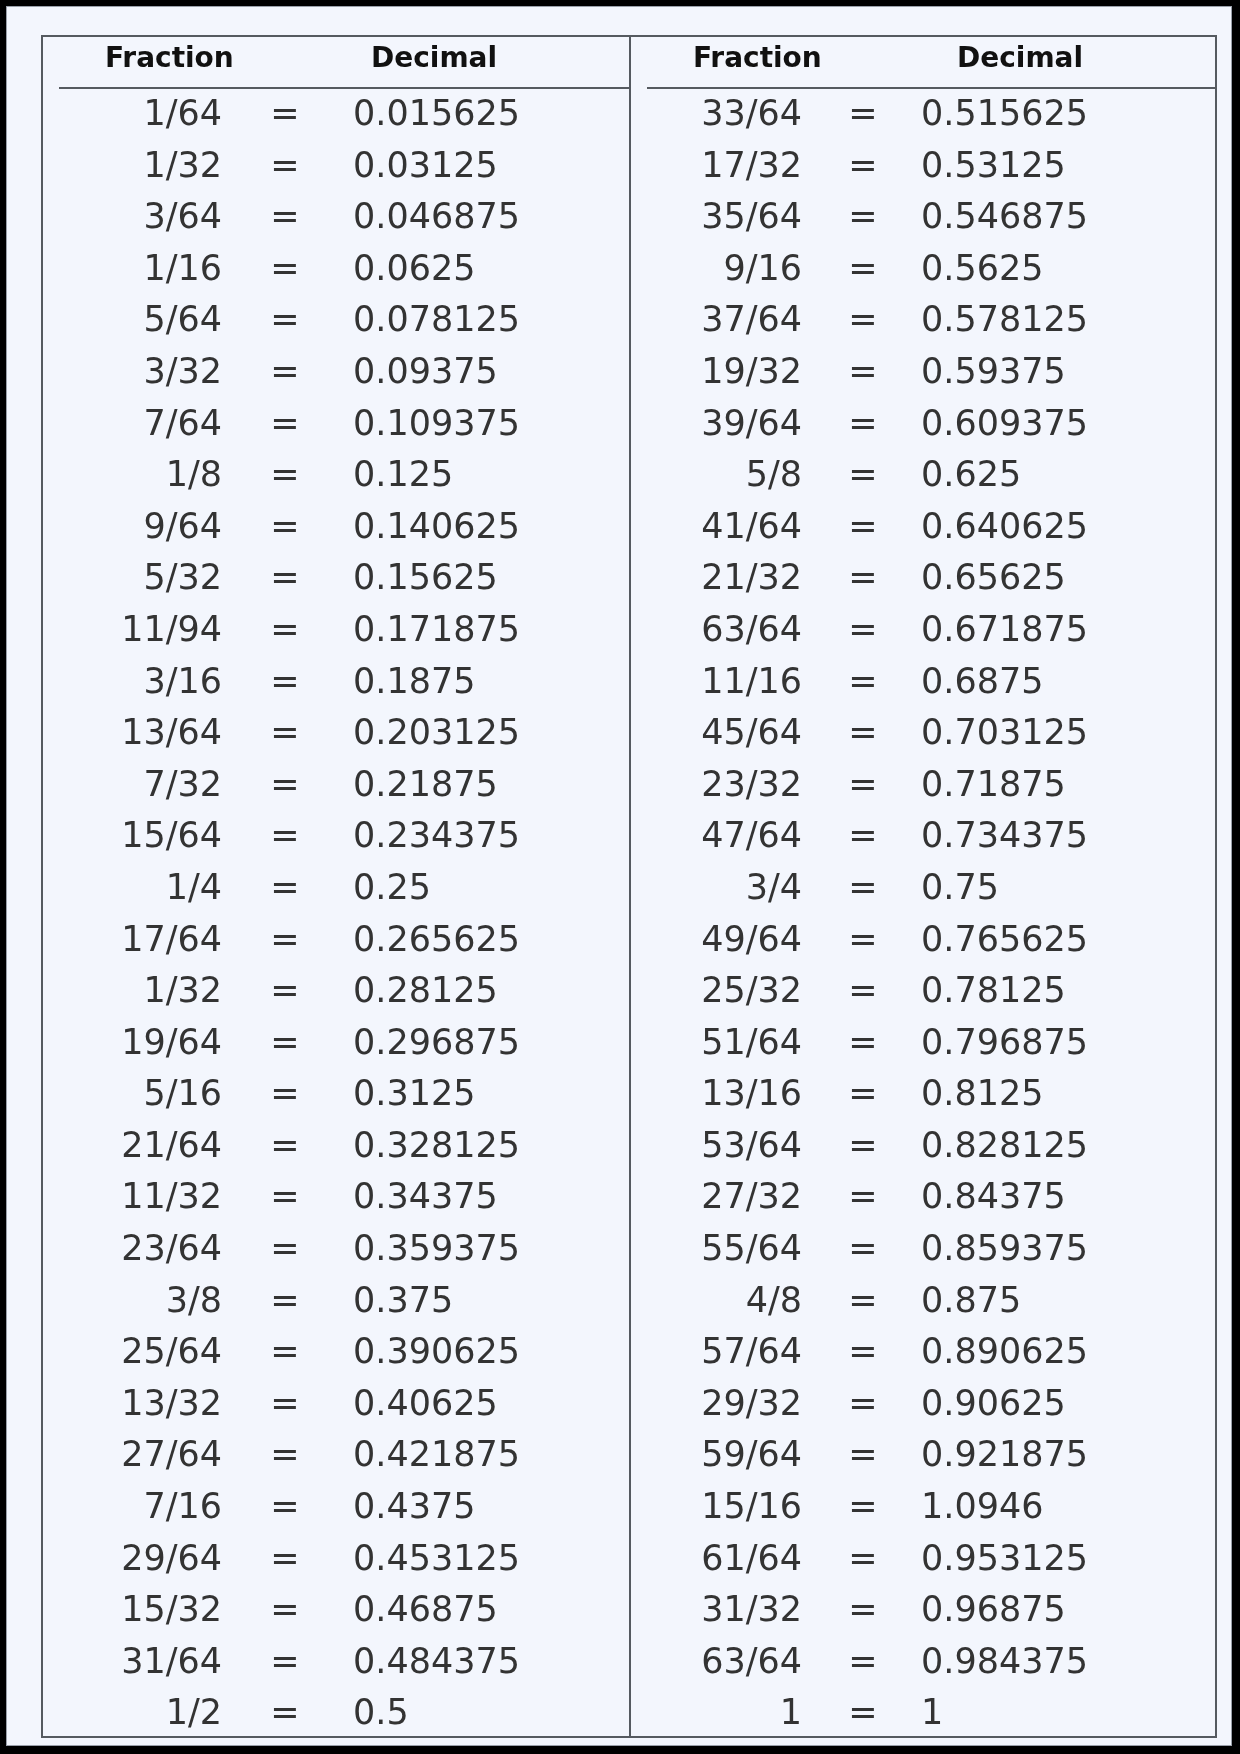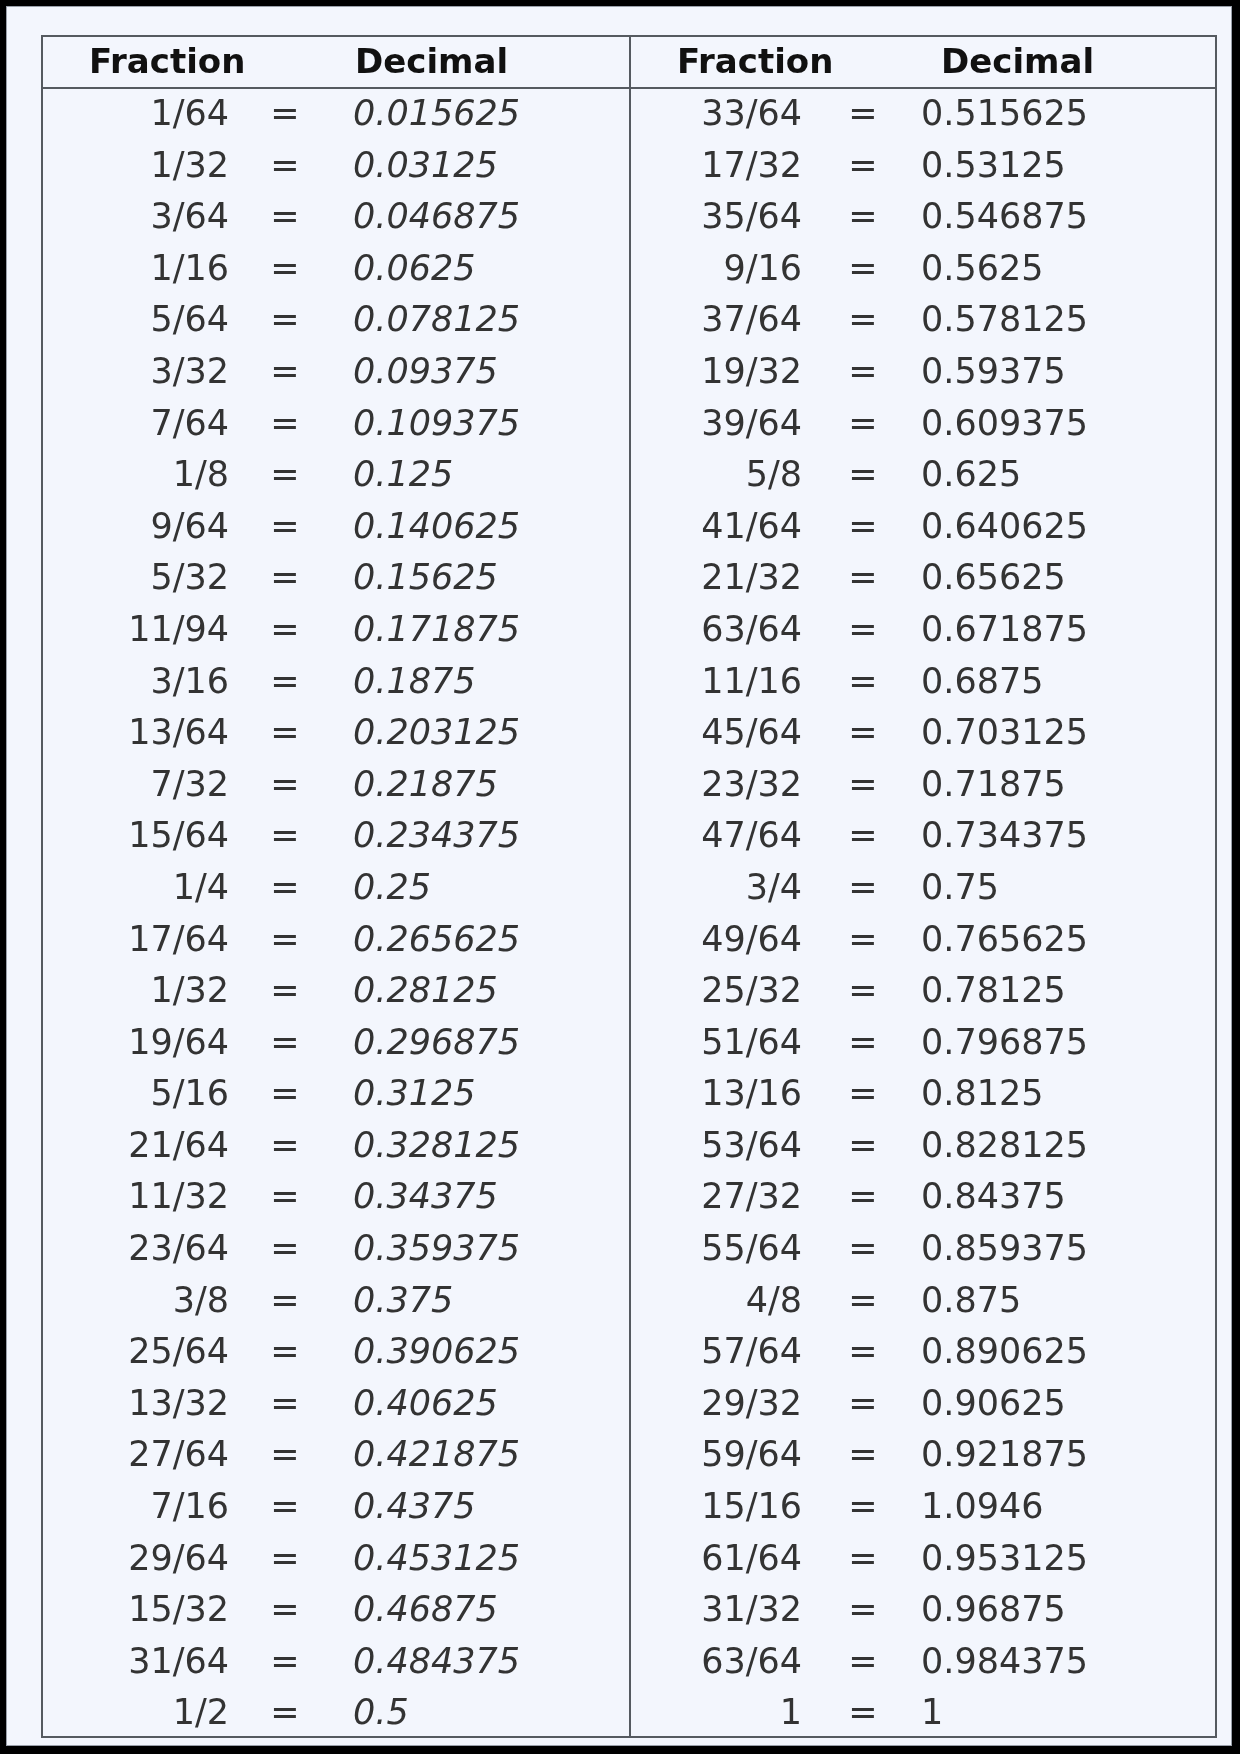--- a/index.html
+++ b/index.html
@@ -3,34 +3,34 @@
 <meta charset="utf-8">
 <style>
   html, body { margin:0; padding:0; }
   body { width:1240px; height:1754px; background:#000; position:relative; overflow:hidden; }
   .page { position:absolute; left:6px; top:6px; width:1226px; height:1740px; background:#f3f6fd; border:1px solid #9aa0aa; box-sizing:border-box; }
   .frame { position:absolute; left:34px; top:28px; width:1176px; height:1703px; border:2px solid #555a60; box-sizing:border-box; }
   .divider { position:absolute; left:586px; top:0; bottom:0; width:2px; background:#555a60; }
   .half { position:absolute; top:0; width:586px; }
   .half.left { left:0; }
   .half.right { left:588px; }
-  .hdr { height:50px; border-bottom:2px solid #555a60; position:relative; font-family:"DejaVu Sans", sans-serif; font-weight:bold; font-size:34px; color:#111; }
+  .hdr { height:50px; border-bottom:2px solid #555a60; position:relative; font-family:"DejaVu Sans", sans-serif; font-weight:bold; font-size:28px; color:#111;margin-left:16px; }
   .hdr span { position:absolute; top:4px; }
   .row { position:relative; height:51.6px; font-family:"DejaVu Sans", sans-serif; font-size:35px; color:#333; }
   .row span { position:absolute; top:4px; }
   .frac { text-align:right; width:180px; }
   .eq { width:40px; text-align:center; }
   .dec { text-align:left; }
   .left .h-frac { left:46px; }
   .left .h-dec { left:312px; }
   .right .h-frac { left:46px; }
   .right .h-dec { left:310px; }
-  .left .frac { left:-1px;padding-left:7px; }
+  .left .frac { left:-1px; }
   .left .eq { left:222px; }
-  .left .dec { left:310px;font-style:italic; }
+  .left .dec { left:310px; }
   .right .frac { left:-9px; }
   .right .eq { left:212px; }
   .right .dec { left:290px; }
 </style>
 </head>
 <body>
 
 <div class="page">
   <div class="frame">
     <div class="divider"></div>

